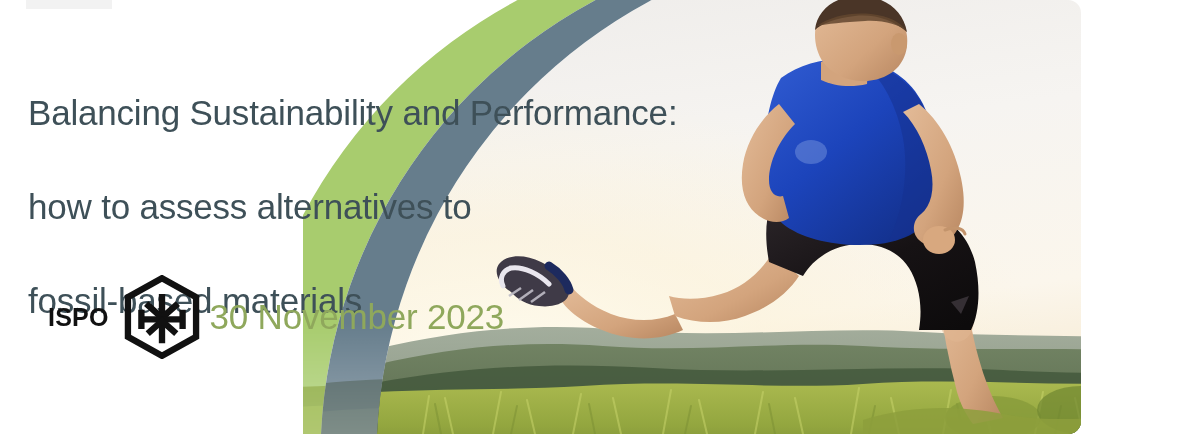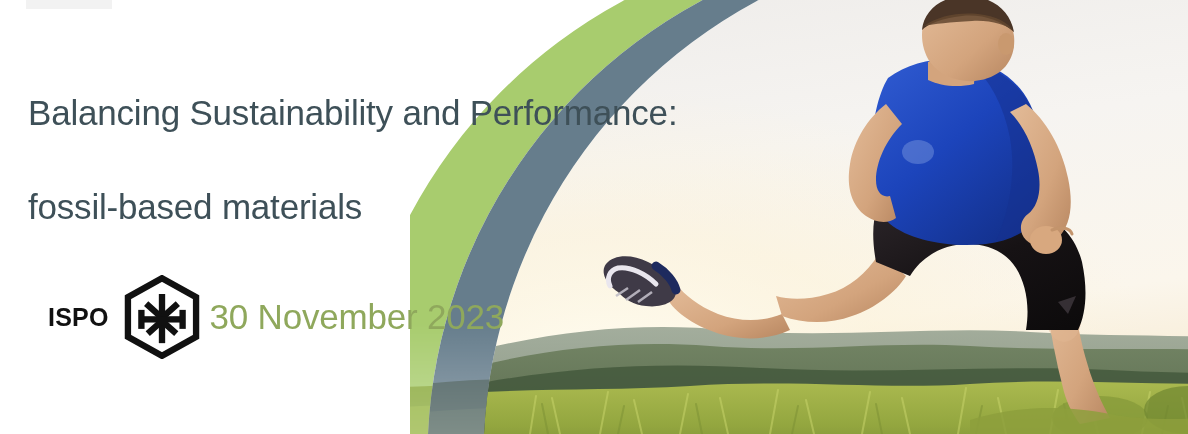--- a/index.html
+++ b/index.html
@@ -6,24 +6,25 @@
     margin: 0;
     padding: 0;
     background: #ffffff;
   }
   body {
     font-family: "Liberation Sans", sans-serif;
   }
 
   .banner {
     position: relative;
-    width: 1188px;
+    width: 1081px;
     height: 434px;
     overflow: hidden;
     background: #ffffff;
+    border-radius: 13px;
   }
 
   
   .tl-artifact {
     position: absolute;
     left: 26px;
     top: 0px;
     width: 86px;
     height: 9px;
     background: #f2f2f2;
@@ -307,20 +308,21 @@
       </g>
       <g clip-path="url(#clipSlate)" opacity="0.5">
         <path d="M 0 386 C 80 374 150 382 230 376 L 230 470 L 0 470 Z" fill="#4e5f52"></path>
         <path d="M 0 414 C 70 404 150 410 230 404 L 230 470 L 0 470 Z" fill="#5c6d58"></path>
       </g>
     </svg>
   </div>
 
   <div class="headline">
     <span class="line">Balancing Sustainability and Performance:</span>
+    <span class="line">how to assess alternatives to</span>
     <span class="line">fossil-based materials</span>
   </div>
 
   <div class="logo-row">
 
     <div class="ispo-wordmark">
       <span class="wm-line">ISPO</span>
     </div>
 
     <div class="ispo-mark">

